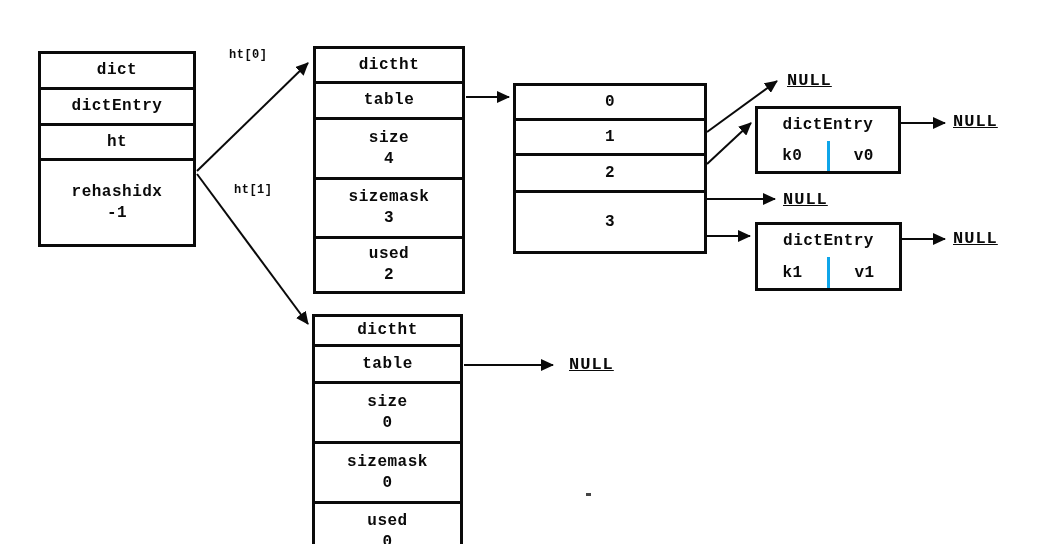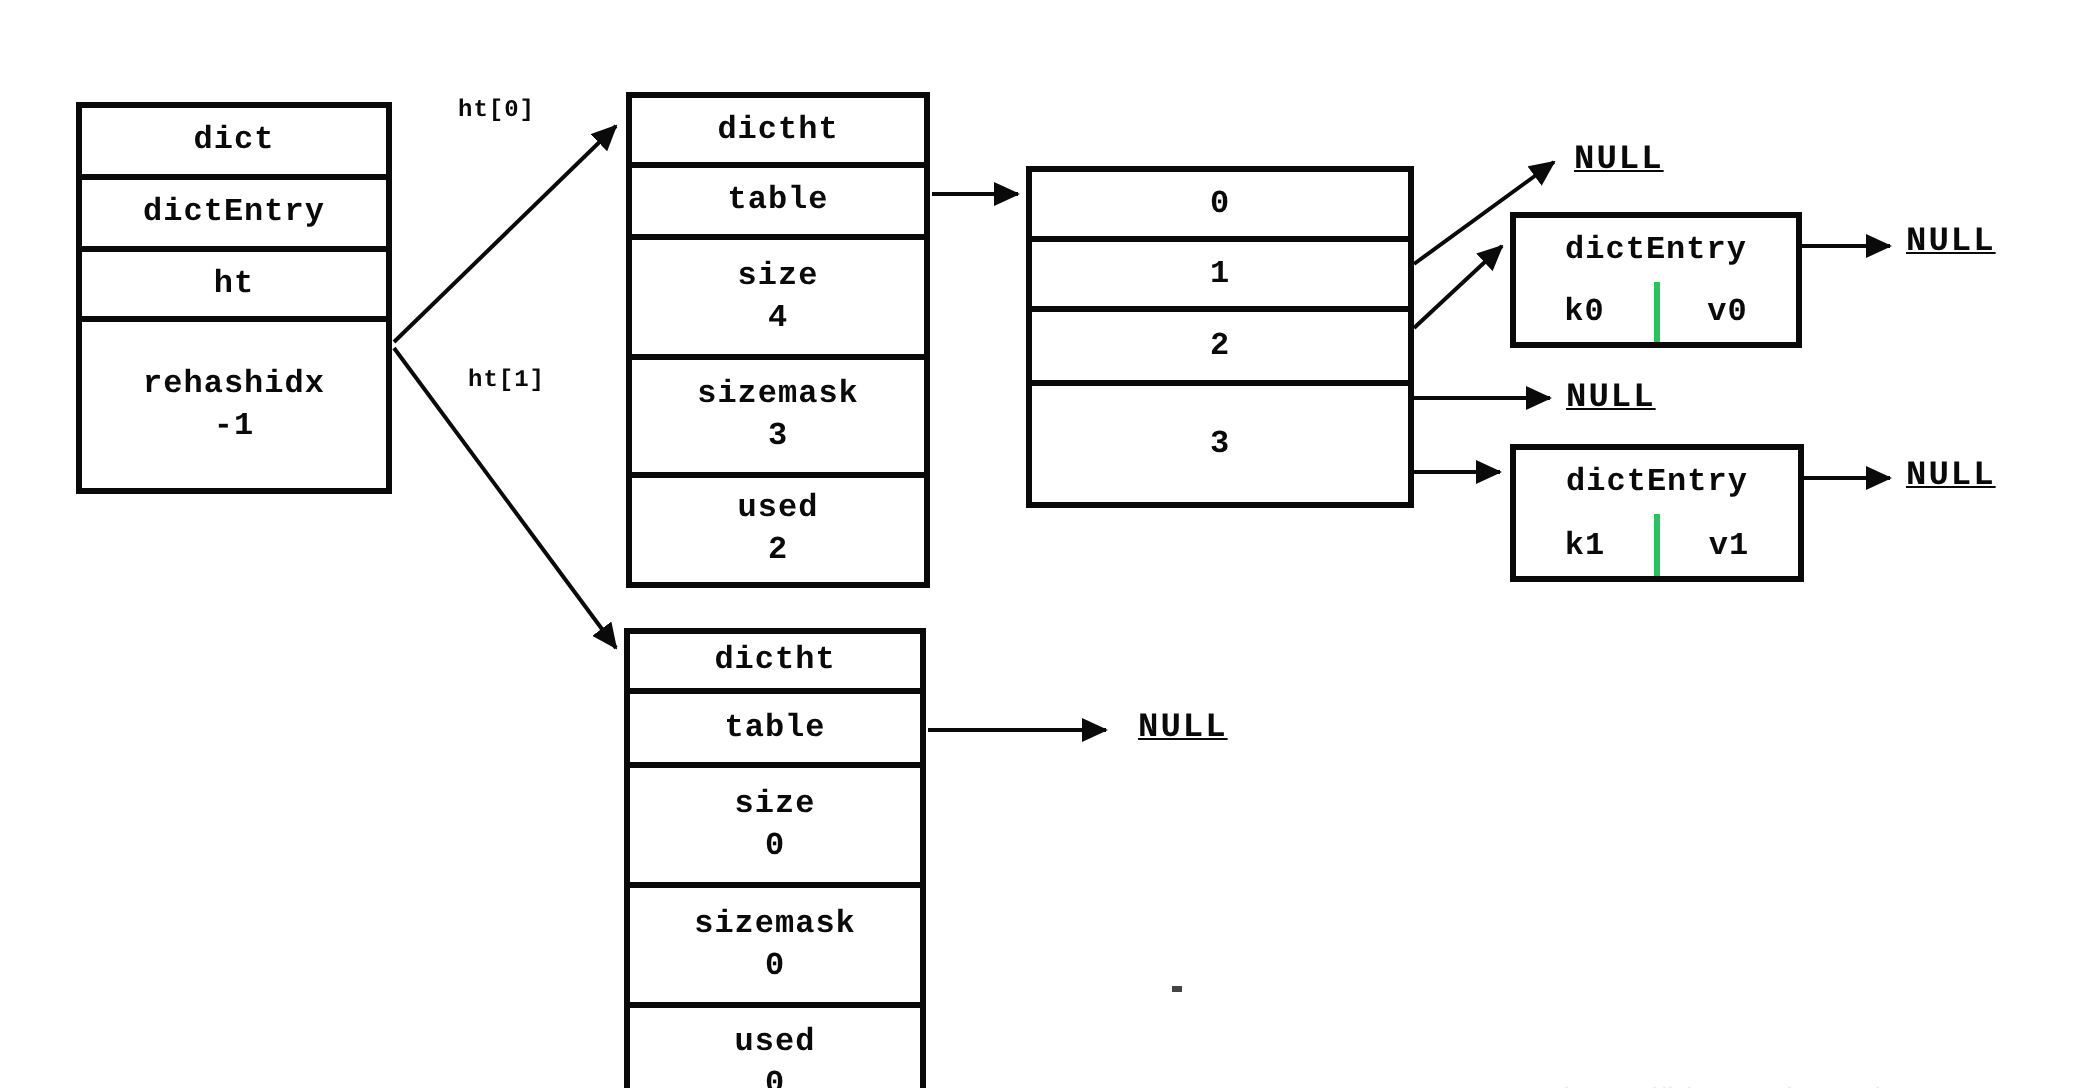--- a/index.html
+++ b/index.html
@@ -17,21 +17,21 @@
     font-size:16px; letter-spacing:0.5px; line-height:21px; box-sizing:border-box;
     flex:0 0 auto;
   }
   .row.grow { flex:1 1 auto; }
   .row + .row { border-top:3px solid #0a0a0a; }
   .cells { display:flex; flex-direction:row; align-items:stretch; flex:1 1 auto; }
   .cell {
     flex:1 1 0; display:flex; align-items:center; justify-content:center;
     font-size:16px; letter-spacing:0.5px; box-sizing:border-box;
   }
-  .cell + .cell { border-left:3px solid #22c55e; }
+  .cell + .cell { border-left:3px solid #0ea5e9; }
   .floating { position:absolute; font-size:12px; letter-spacing:0.5px; white-space:nowrap; }
   .null-label { font-size:17px; letter-spacing:1px;text-decoration:underline; }
   .watermark {
     position:absolute; left:778px; top:511px; width:256px; text-align:right;
     font-family:"Liberation Sans","DejaVu Sans",sans-serif; font-weight:normal;
     font-size:16px; color:#eaeaea; letter-spacing:0.5px;
   }
   .stray { position:absolute; left:586px; top:462px; width:5px; height:3px; background:#444; }
   svg.arrows { position:absolute; left:0; top:0; pointer-events:none; }
   svg.arrows line { stroke:#0a0a0a; stroke-width:2; }

